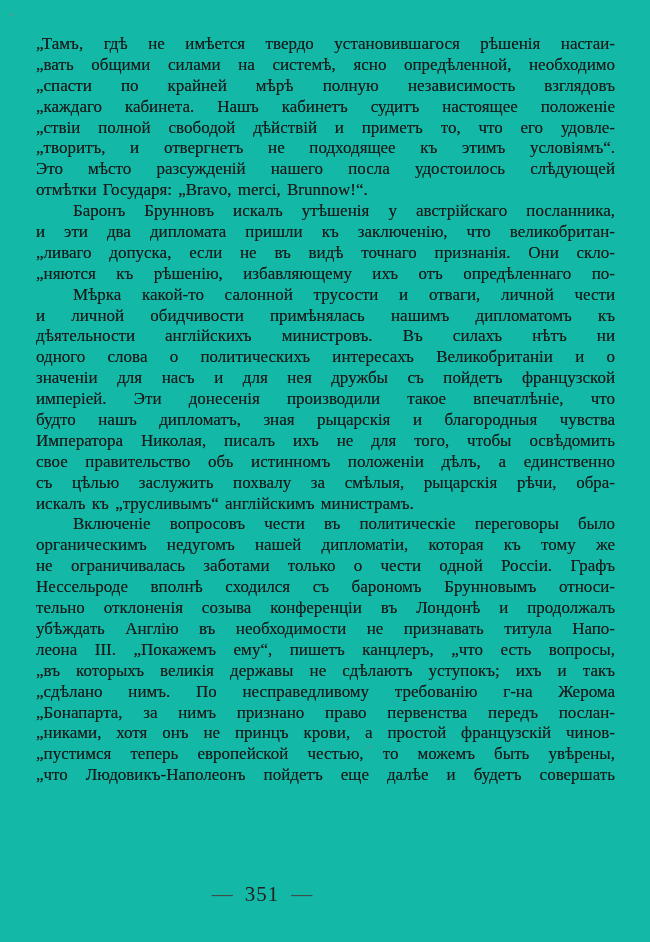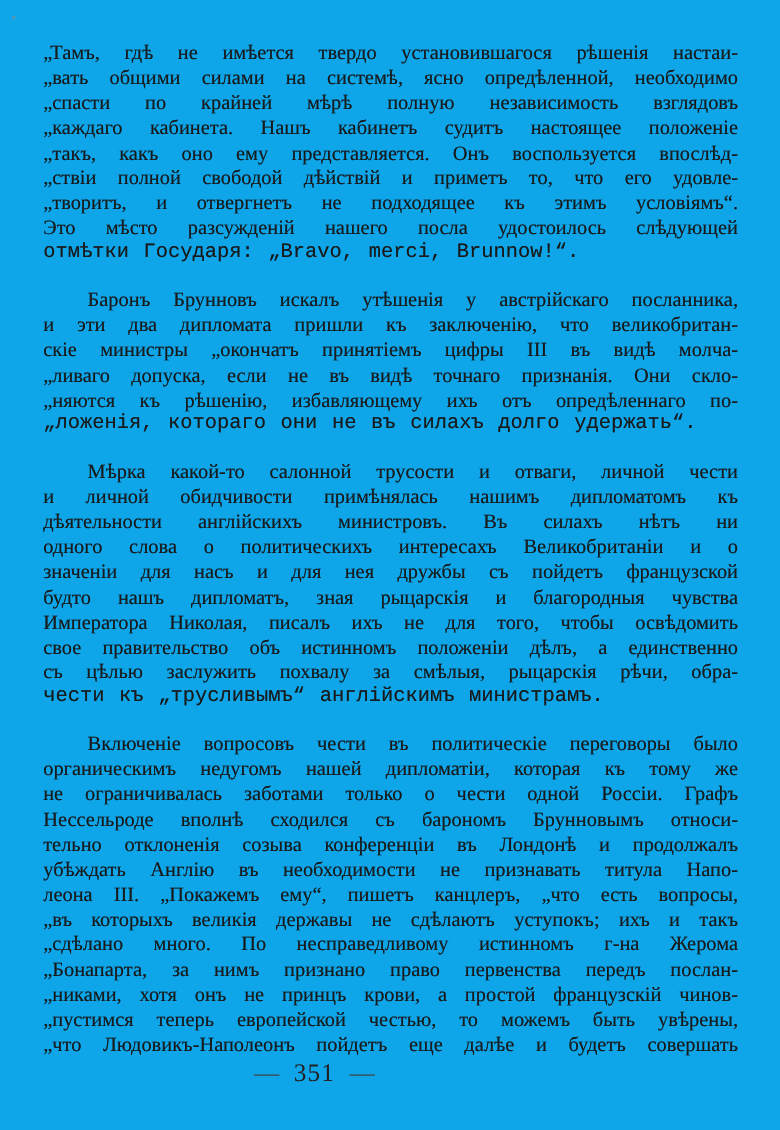--- a/index.html
+++ b/index.html
@@ -3,41 +3,40 @@
 <meta charset="utf-8">
 <style>
   html,body{margin:0;padding:0;}
   body{
     width:650px;height:942px;
     background:#fdfdfb;
     font-family:"Liberation Serif","DejaVu Serif",serif;
     color:#1a1a1a;
     overflow:hidden;
   }
-  .page{position:relative;width:650px;height:942px;background:#0ea5e9;}
+  .page{position:relative;width:650px;height:942px;background:#14b8a6;}
   .text-block{
     position:absolute;left:36px;top:34px;width:579px;
   }
   .par{margin:0;padding:0;}
   .line{
     font-size:17px;
     line-height:20.9px;
     height:20.9px;
     text-align:justify;
     text-align-last:justify;
     word-spacing:2px;
     white-space:nowrap;
     text-shadow:0 0 .4px rgba(10,10,10,.55);
   }
   .line.noj{
     text-align:right;
     text-align-last:left;
-    font-family:Liberation Mono, monospace;
   }
-  .par.indent .line:first-child{text-indent:37px;margin-top:18px;}
+  .par.indent .line:first-child{text-indent:37px;}
   .footer{
     position:absolute;left:0;top:882px;width:524px;
     text-align:center;
     font-size:21px;
     color:#222;
   }
   .footer .dash{color:#444;letter-spacing:0;}
   .footer .num{margin:0 12px;letter-spacing:1px;}
   .speck{position:absolute;background:#8a8a8a;border-radius:50%;opacity:.55;}
   .speck.s1{left:10px;top:13px;width:3px;height:3px;}
@@ -49,56 +48,54 @@
 <div class="page">
   <span class="speck s1"></span>
   <span class="speck s2"></span>
 
   <div class="text-block">
       <div class="par">
         <div class="line">„Тамъ, гдѣ не имѣется твердо установившагося рѣшенія настаи-</div>
         <div class="line">„вать общими силами на системѣ, ясно опредѣленной, необходимо</div>
         <div class="line">„спасти по крайней мѣрѣ полную независимость взглядовъ</div>
         <div class="line">„каждаго кабинета. Нашъ кабинетъ судитъ настоящее положеніе</div>
-        <div class="line">„такъ, какъ оно ему представляется. Онъ воспользуется впослѣд-</div>
         <div class="line">„ствіи полной свободой дѣйствій и приметъ то, что его удовле-</div>
         <div class="line">„творитъ, и отвергнетъ не подходящее къ этимъ условіямъ“.</div>
         <div class="line">Это мѣсто разсужденій нашего посла удостоилось слѣдующей</div>
         <div class="line noj">отмѣтки Государя: „Bravo, merci, Brunnow!“.</div>
       </div>
       <div class="par indent">
         <div class="line">Баронъ Брунновъ искалъ утѣшенія у австрійскаго посланника,</div>
         <div class="line">и эти два дипломата пришли къ заключенію, что великобритан-</div>
-        <div class="line">скіе министры „окончатъ принятіемъ цифры III въ видѣ молча-</div>
         <div class="line">„ливаго допуска, если не въ видѣ точнаго признанія. Они скло-</div>
         <div class="line">„няются къ рѣшенію, избавляющему ихъ отъ опредѣленнаго по-</div>
-        <div class="line noj">„ложенія, котораго они не въ силахъ долго удержать“.</div>
       </div>
       <div class="par indent">
         <div class="line">Мѣрка какой-то салонной трусости и отваги, личной чести</div>
         <div class="line">и личной обидчивости примѣнялась нашимъ дипломатомъ къ</div>
         <div class="line">дѣятельности англійскихъ министровъ. Въ силахъ нѣтъ ни</div>
         <div class="line">одного слова о политическихъ интересахъ Великобританіи и о</div>
         <div class="line">значеніи для насъ и для нея дружбы съ пойдетъ французской</div>
+        <div class="line">имперіей. Эти донесенія производили такое впечатлѣніе, что</div>
         <div class="line">будто нашъ дипломатъ, зная рыцарскія и благородныя чувства</div>
         <div class="line">Императора Николая, писалъ ихъ не для того, чтобы освѣдомить</div>
         <div class="line">свое правительство объ истинномъ положеніи дѣлъ, а единственно</div>
         <div class="line">съ цѣлью заслужить похвалу за смѣлыя, рыцарскія рѣчи, обра-</div>
-        <div class="line noj">чести къ „трусливымъ“ англійскимъ министрамъ.</div>
+        <div class="line noj">искалъ къ „трусливымъ“ англійскимъ министрамъ.</div>
       </div>
       <div class="par indent">
         <div class="line">Включеніе вопросовъ чести въ политическіе переговоры было</div>
         <div class="line">органическимъ недугомъ нашей дипломатіи, которая къ тому же</div>
         <div class="line">не ограничивалась заботами только о чести одной Россіи. Графъ</div>
         <div class="line">Нессельроде вполнѣ сходился съ барономъ Брунновымъ относи-</div>
         <div class="line">тельно отклоненія созыва конференціи въ Лондонѣ и продолжалъ</div>
         <div class="line">убѣждать Англію въ необходимости не признавать титула Напо-</div>
         <div class="line">леона III. „Покажемъ ему“, пишетъ канцлеръ, „что есть вопросы,</div>
         <div class="line">„въ которыхъ великія державы не сдѣлаютъ уступокъ; ихъ и такъ</div>
-        <div class="line">„сдѣлано много. По несправедливому истинномъ г-на Жерома</div>
+        <div class="line">„сдѣлано нимъ. По несправедливому требованію г-на Жерома</div>
         <div class="line">„Бонапарта, за нимъ признано право первенства передъ послан-</div>
         <div class="line">„никами, хотя онъ не принцъ крови, а простой французскій чинов-</div>
         <div class="line">„пустимся теперь европейской честью, то можемъ быть увѣрены,</div>
         <div class="line">„что Людовикъ-Наполеонъ пойдетъ еще далѣе и будетъ совершать</div>
       </div>
     </div>
 
   <div class="footer">
     <span class="dash">—</span><span class="num">351</span><span class="dash">—</span>
   </div>

